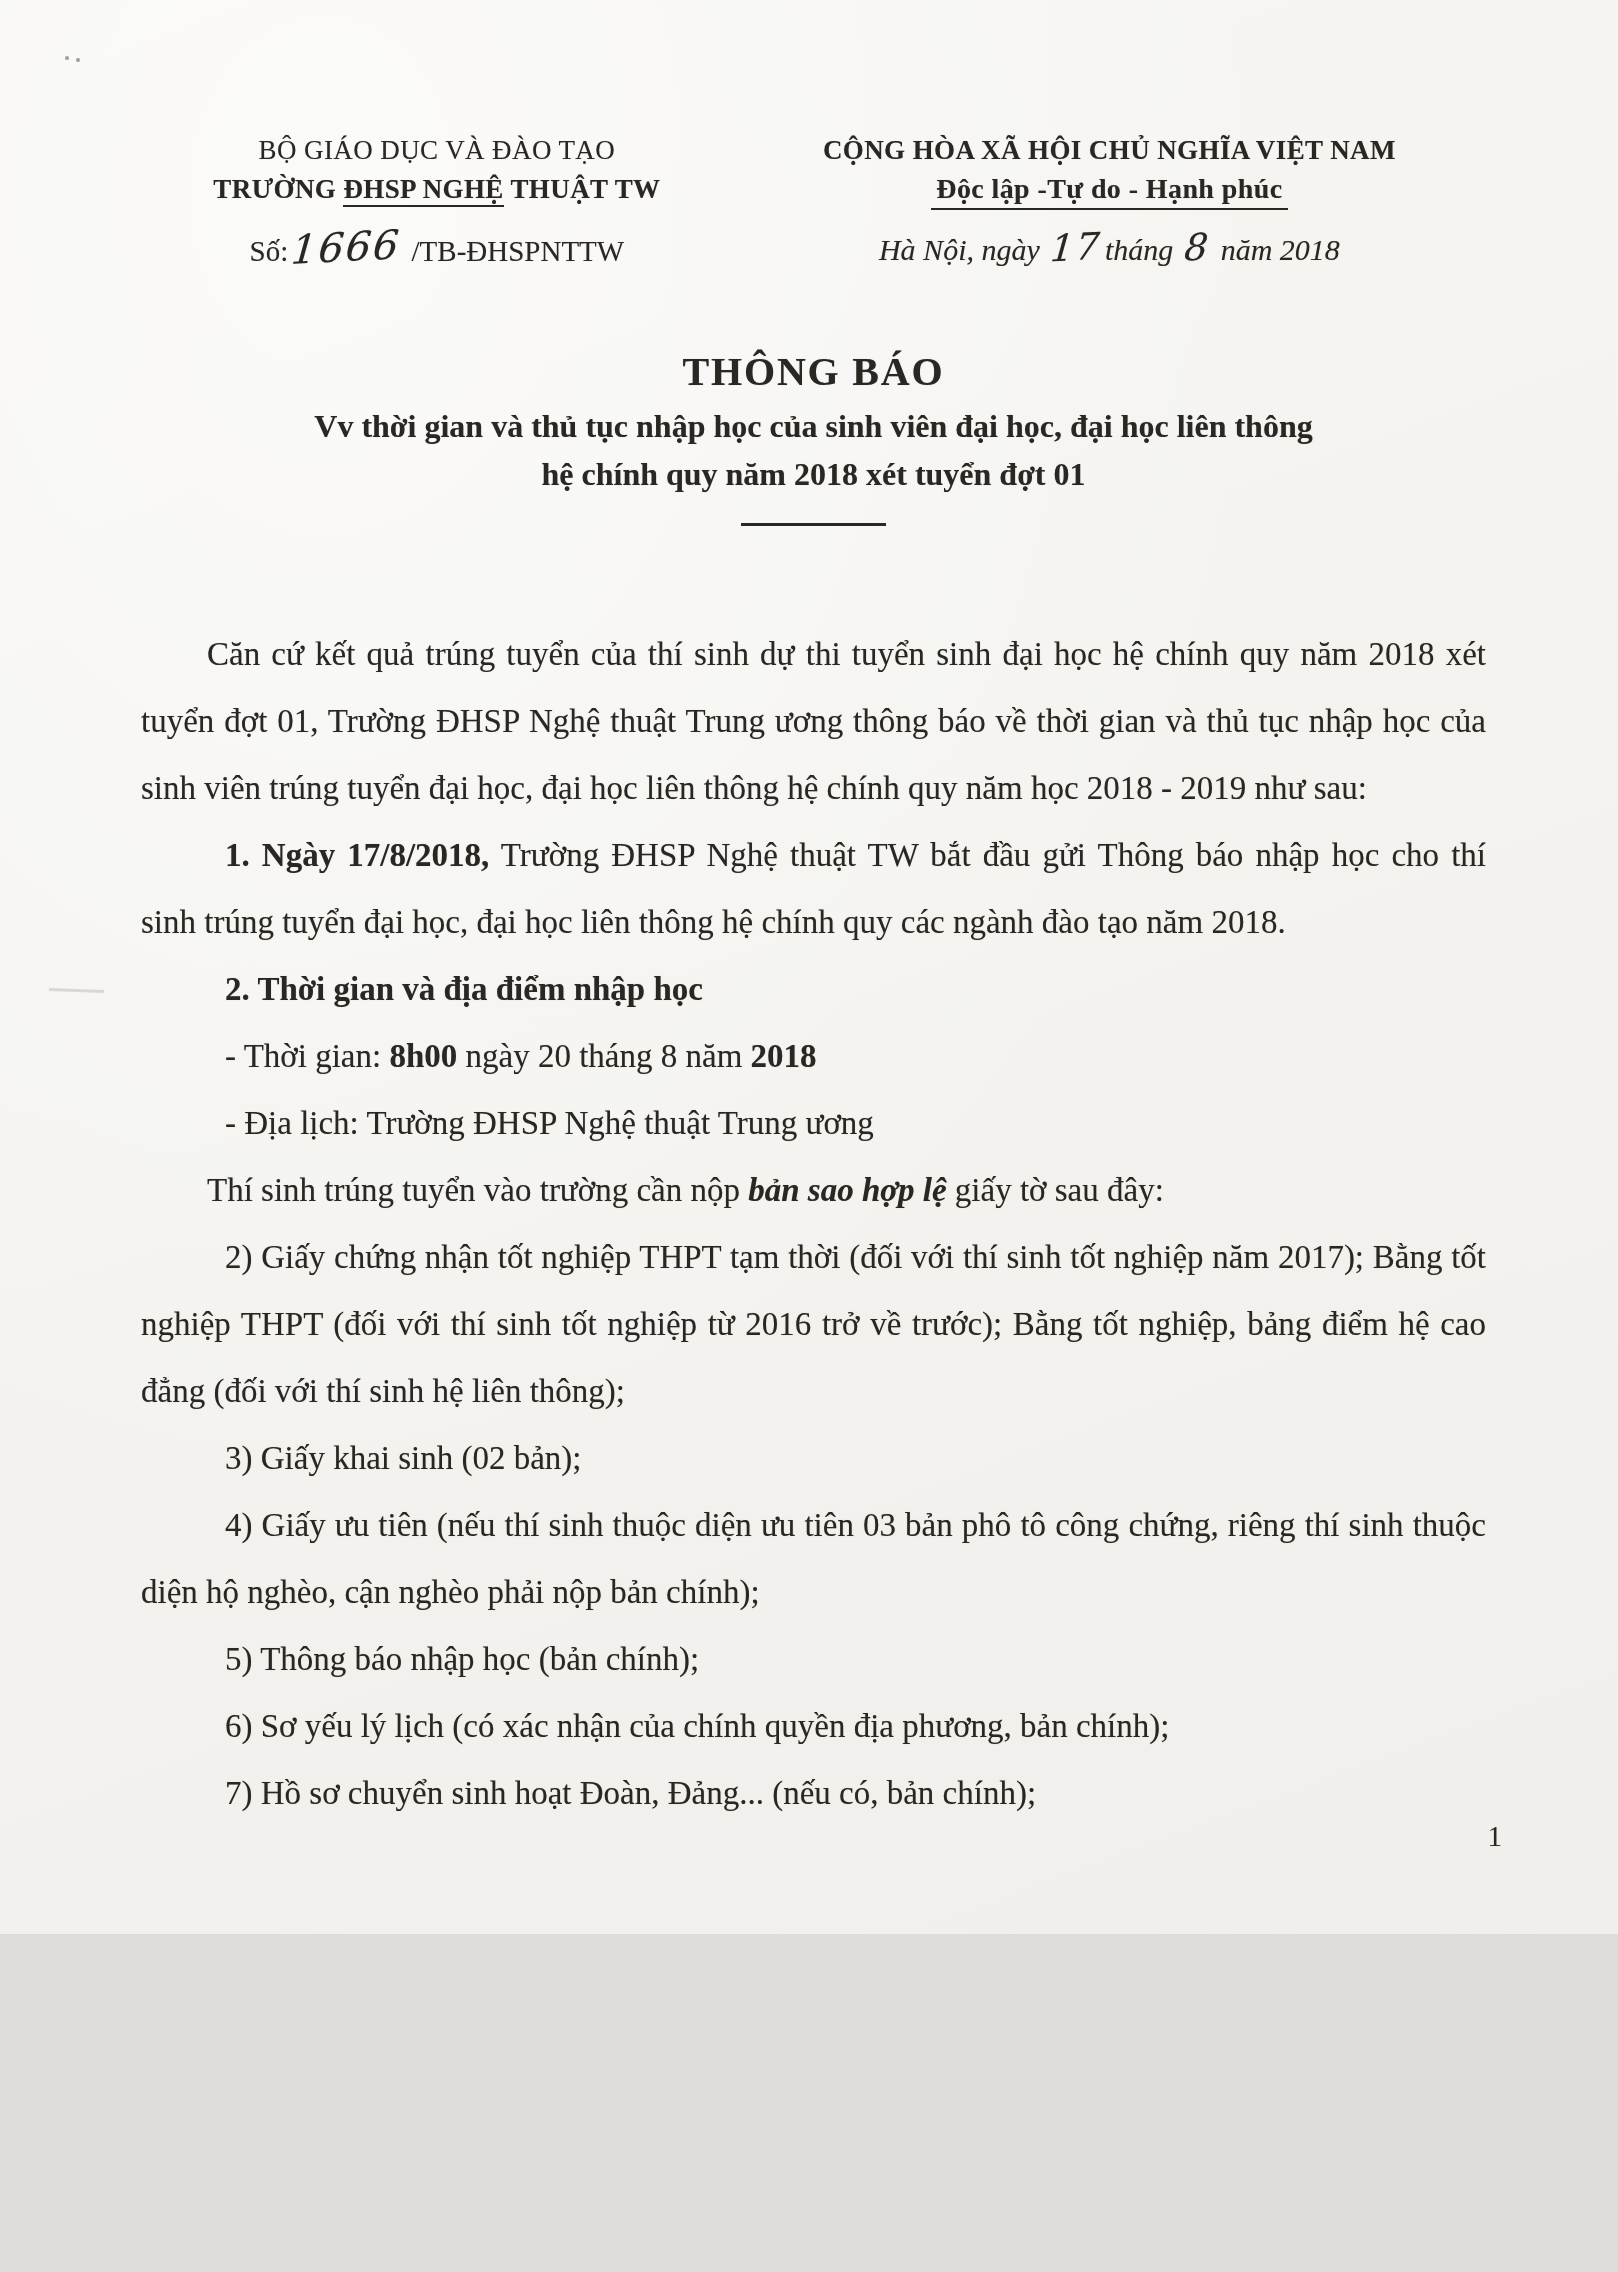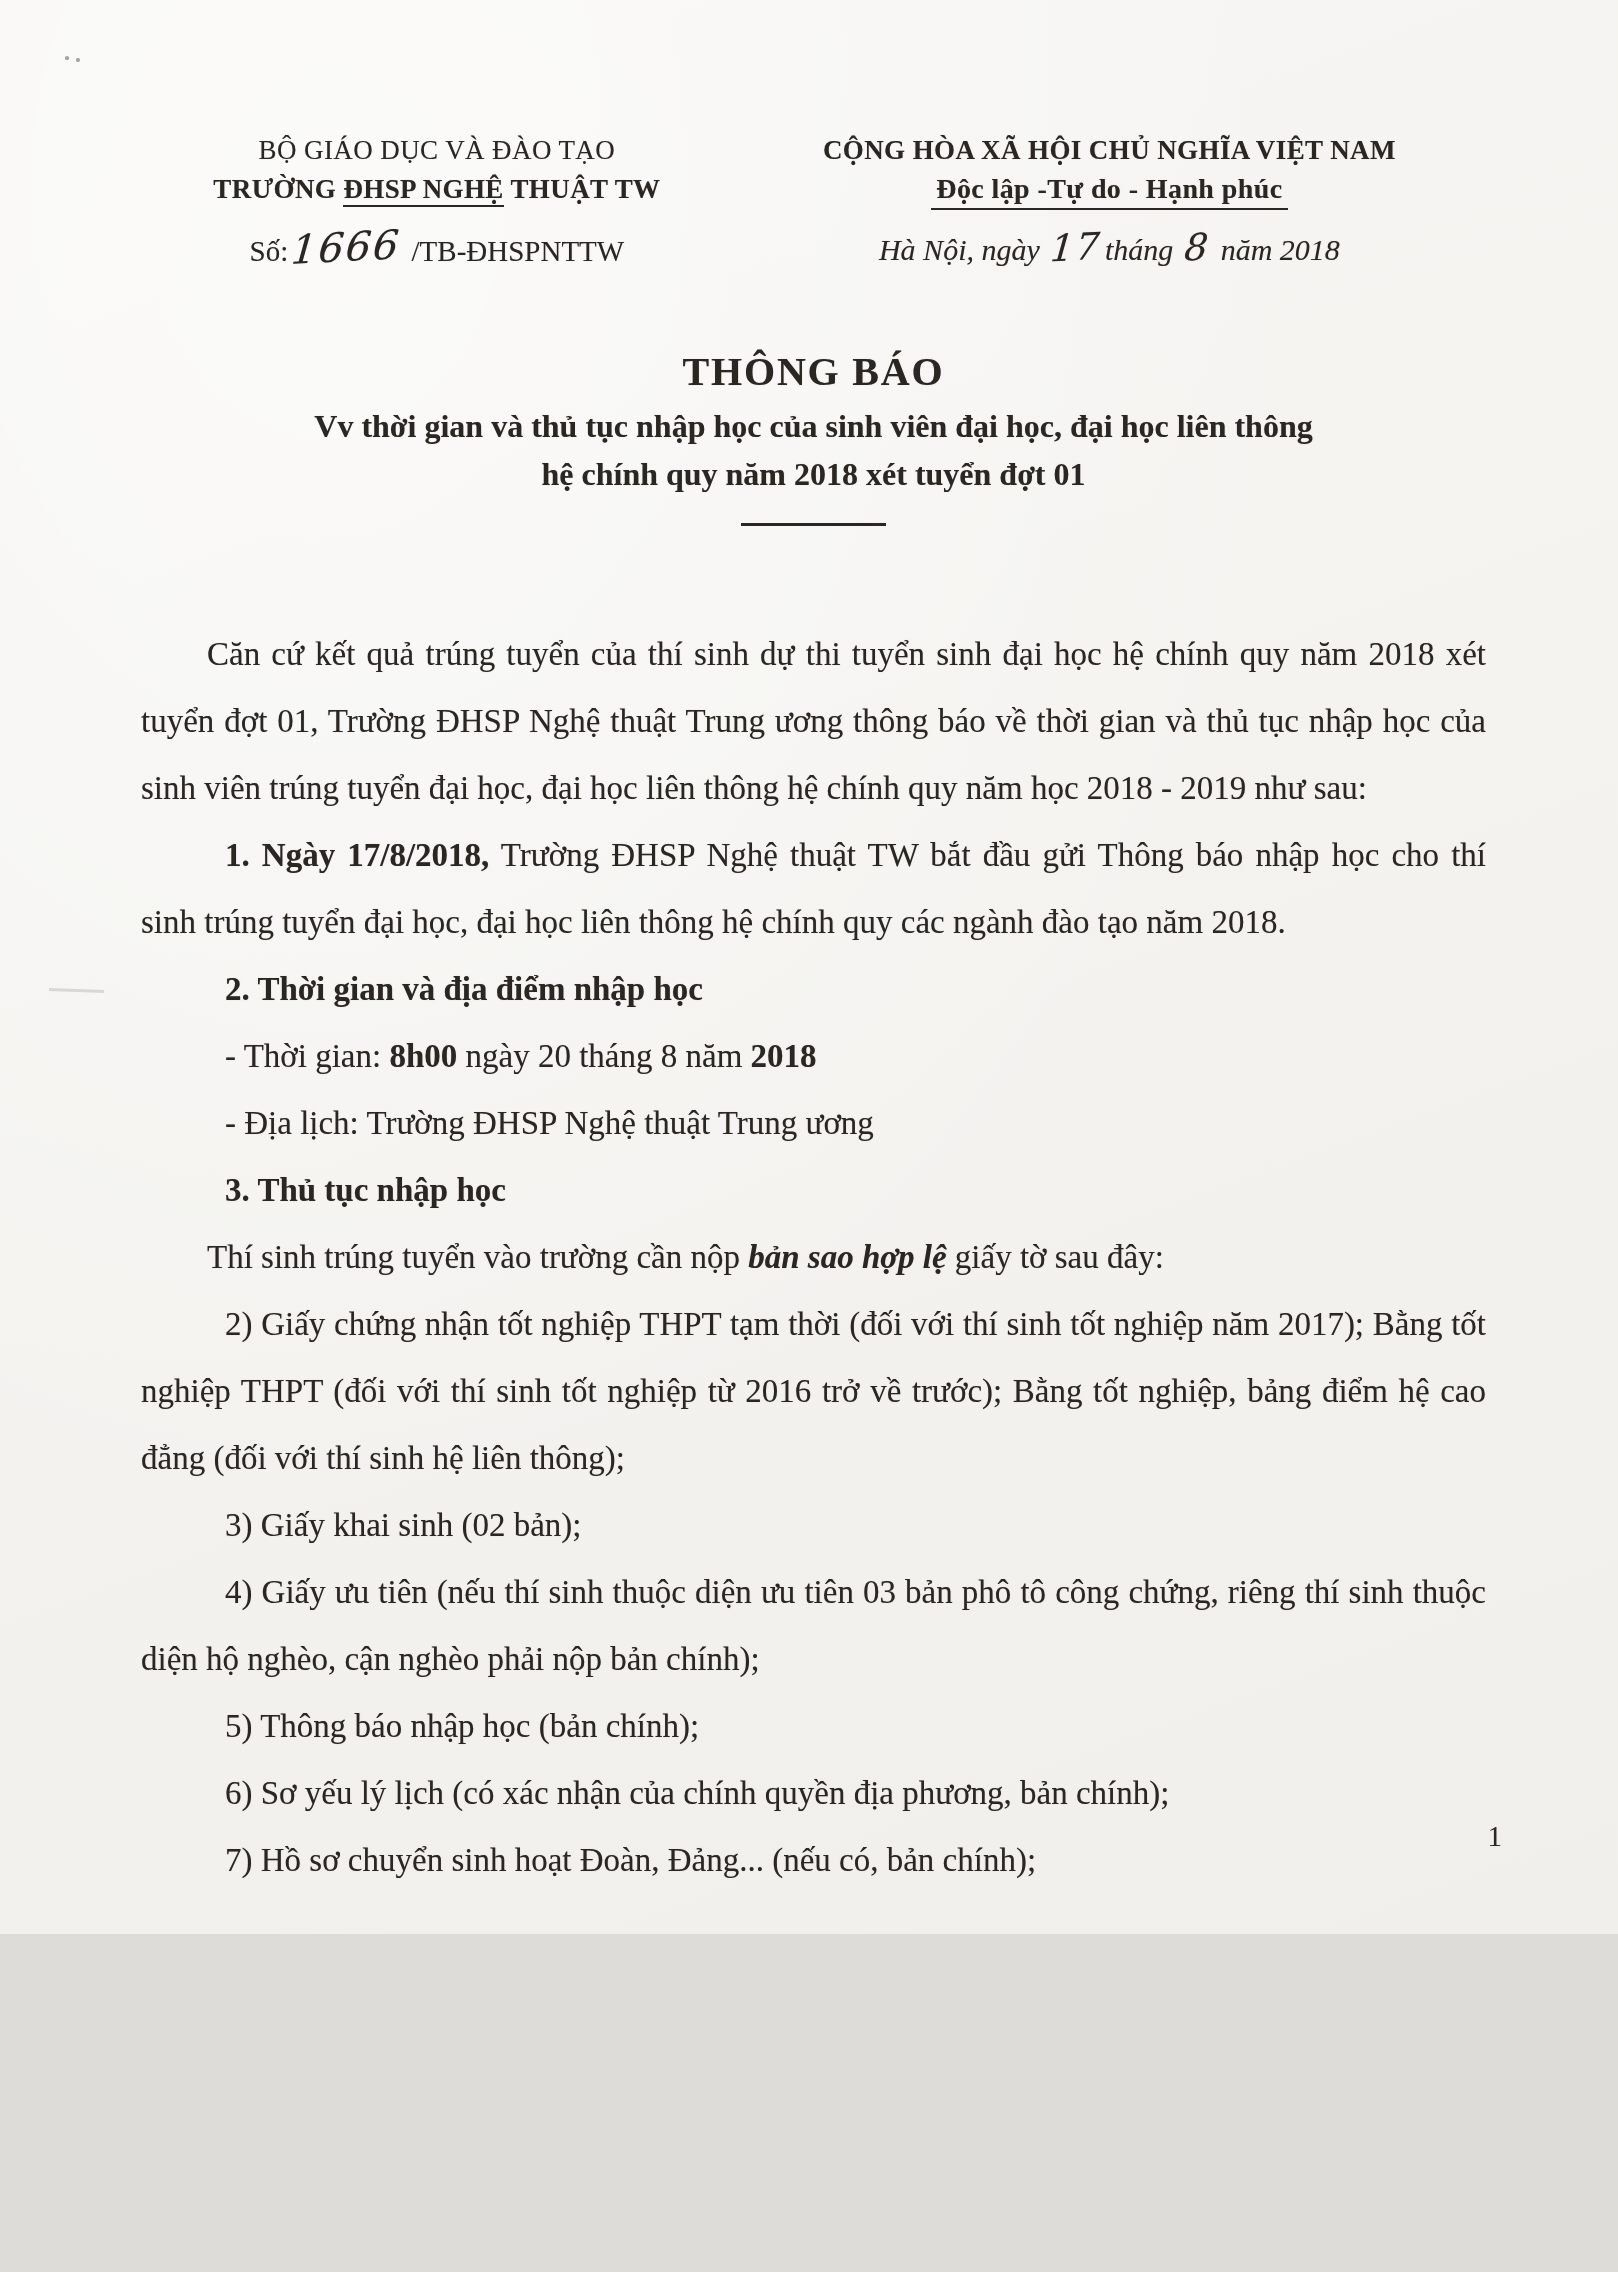--- a/index.html
+++ b/index.html
@@ -134,21 +134,20 @@
     <p class="ind-1">Căn cứ kết quả trúng tuyển của thí sinh dự thi tuyển sinh đại học hệ chính quy năm 2018 xét tuyển đợt 01, Trường ĐHSP Nghệ thuật Trung ương thông báo về thời gian và thủ tục nhập học của sinh viên trúng tuyển đại học, đại học liên thông hệ chính quy năm học 2018 - 2019 như sau:</p>
 
     <p class="ind-2"><span class="b">1. Ngày 17/8/2018,</span><span> Trường ĐHSP Nghệ thuật TW bắt đầu gửi Thông báo nhập học cho thí sinh trúng tuyển đại học, đại học liên thông hệ chính quy các ngành đào tạo năm 2018.</span></p>
 
     <p class="ind-2 b">2. Thời gian và địa điểm nhập học</p>
 
     <p class="ind-2"><span>- Thời gian: </span><span class="b">8h00</span><span> ngày 20 tháng 8 năm </span><span class="b">2018</span></p>
 
     <p class="ind-2">- Địa lịch: Trường ĐHSP Nghệ thuật Trung ương</p>
 
-    <p class="ind-2 b">3. Thủ tục nhập học</p>
 
     <p class="ind-1"><span>Thí sinh trúng tuyển vào trường cần nộp </span><span class="bi">bản sao hợp lệ</span><span> giấy tờ sau đây:</span></p>
 
     <p class="ind-2">2) Giấy chứng nhận tốt nghiệp THPT tạm thời (đối với thí sinh tốt nghiệp năm 2017); Bằng tốt nghiệp THPT (đối với thí sinh tốt nghiệp từ 2016 trở về trước); Bằng tốt nghiệp, bảng điểm hệ cao đẳng (đối với thí sinh hệ liên thông);</p>
     <p class="ind-2">3) Giấy khai sinh (02 bản);</p>
     <p class="ind-2">4) Giấy ưu tiên (nếu thí sinh thuộc diện ưu tiên 03 bản phô tô công chứng, riêng thí sinh thuộc diện hộ nghèo, cận nghèo phải nộp bản chính);</p>
     <p class="ind-2">5) Thông báo nhập học (bản chính);</p>
     <p class="ind-2">6) Sơ yếu lý lịch (có xác nhận của chính quyền địa phương, bản chính);</p>
     <p class="ind-2">7) Hồ sơ chuyển sinh hoạt Đoàn, Đảng... (nếu có, bản chính);</p>
   </div>

